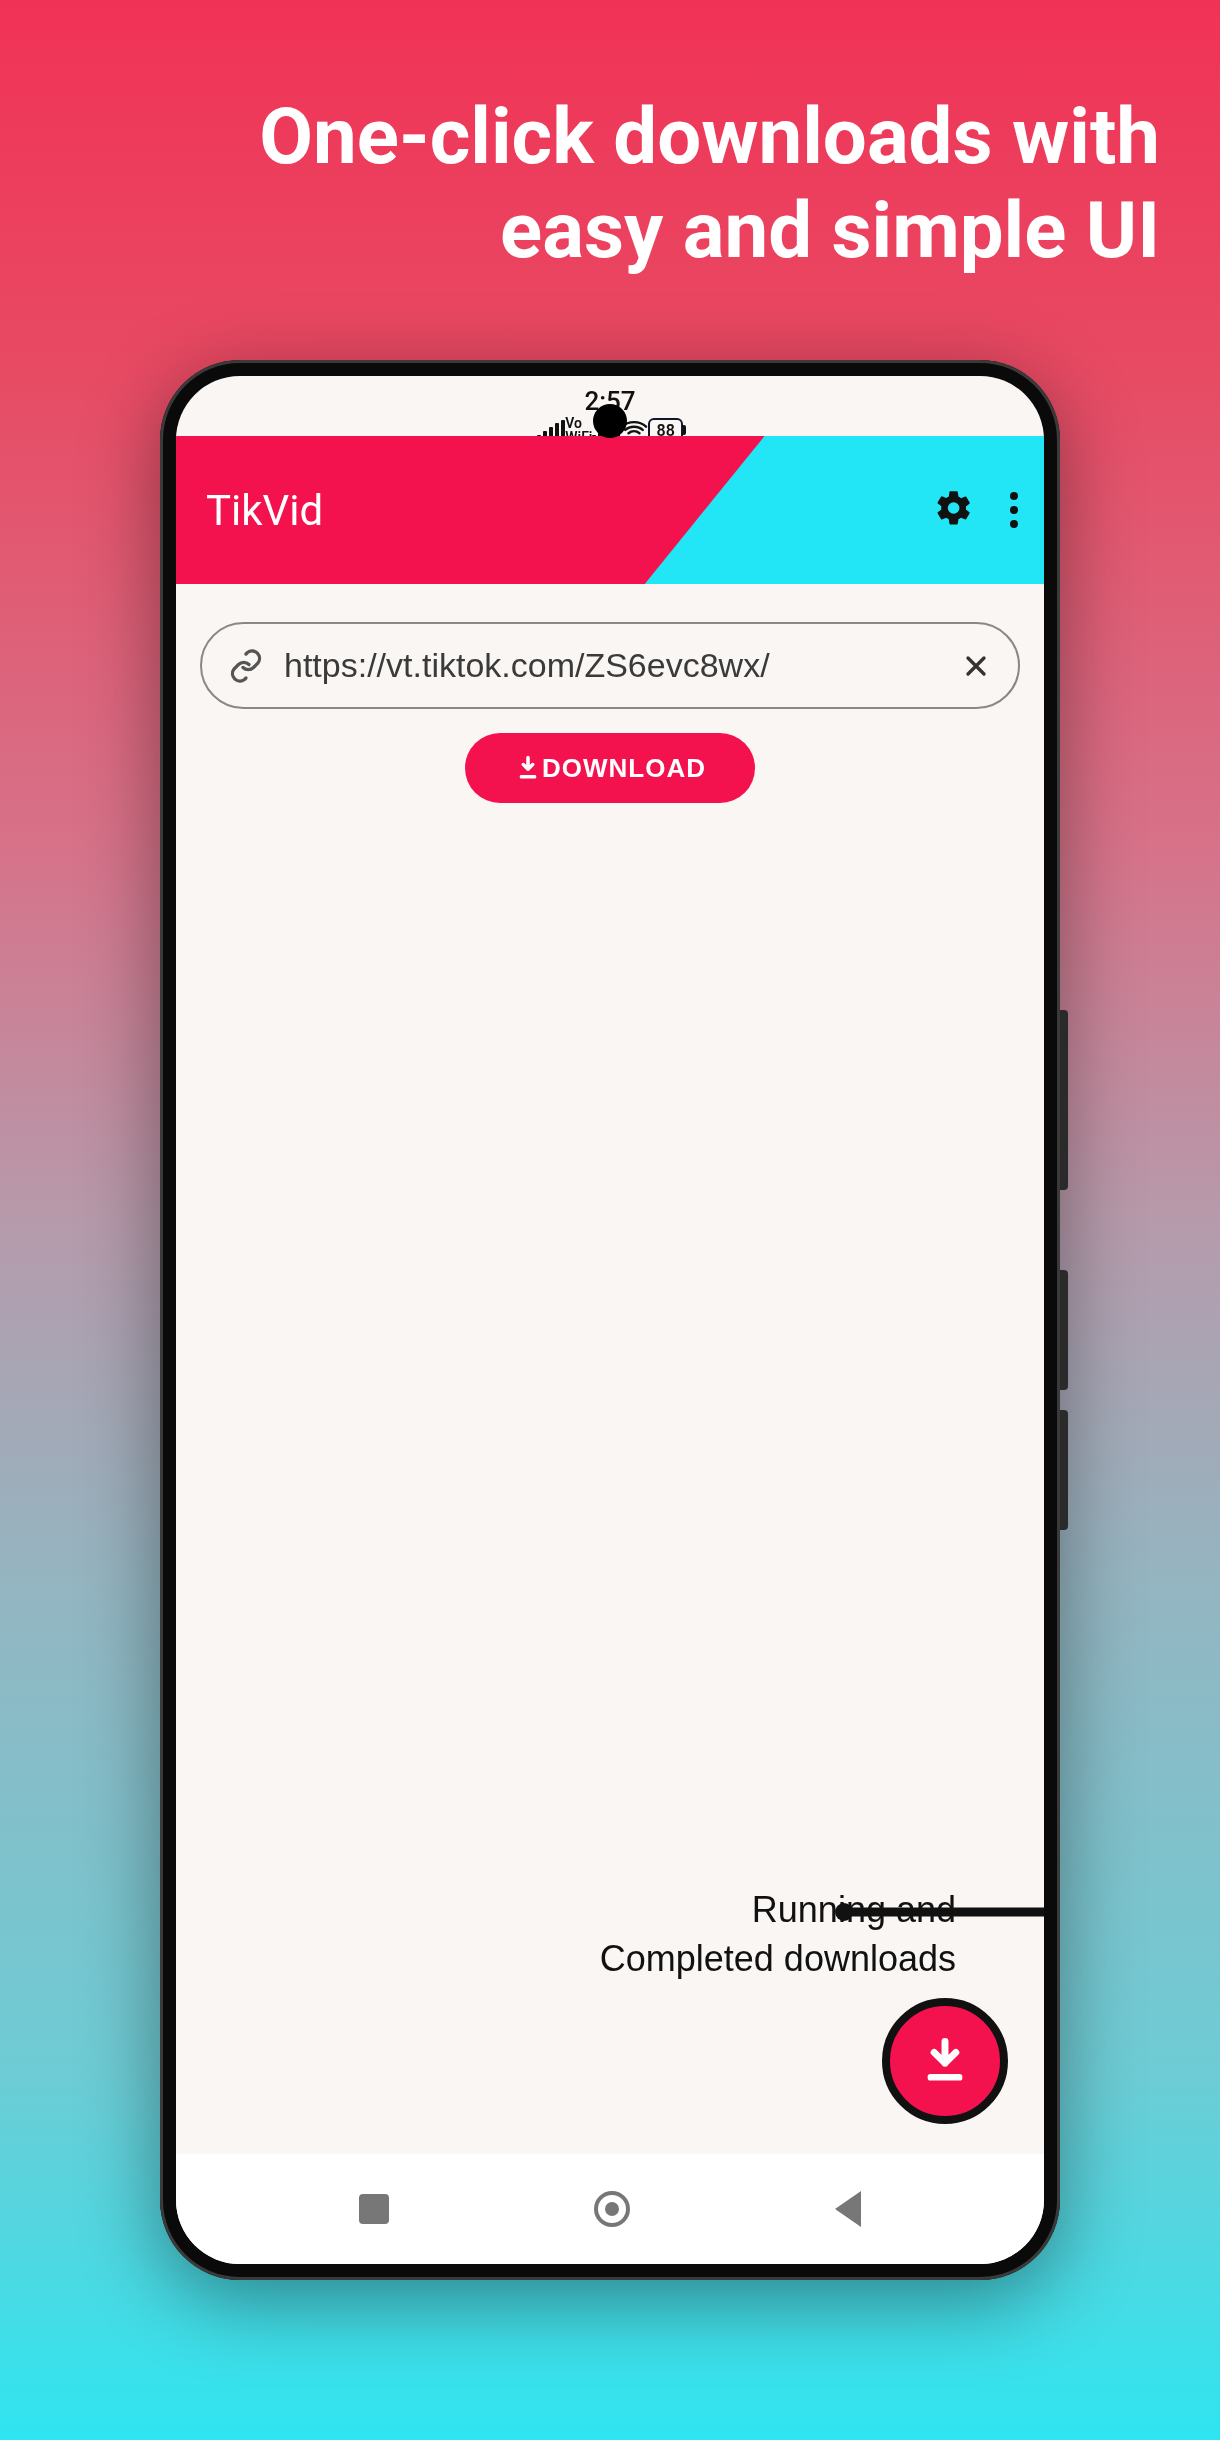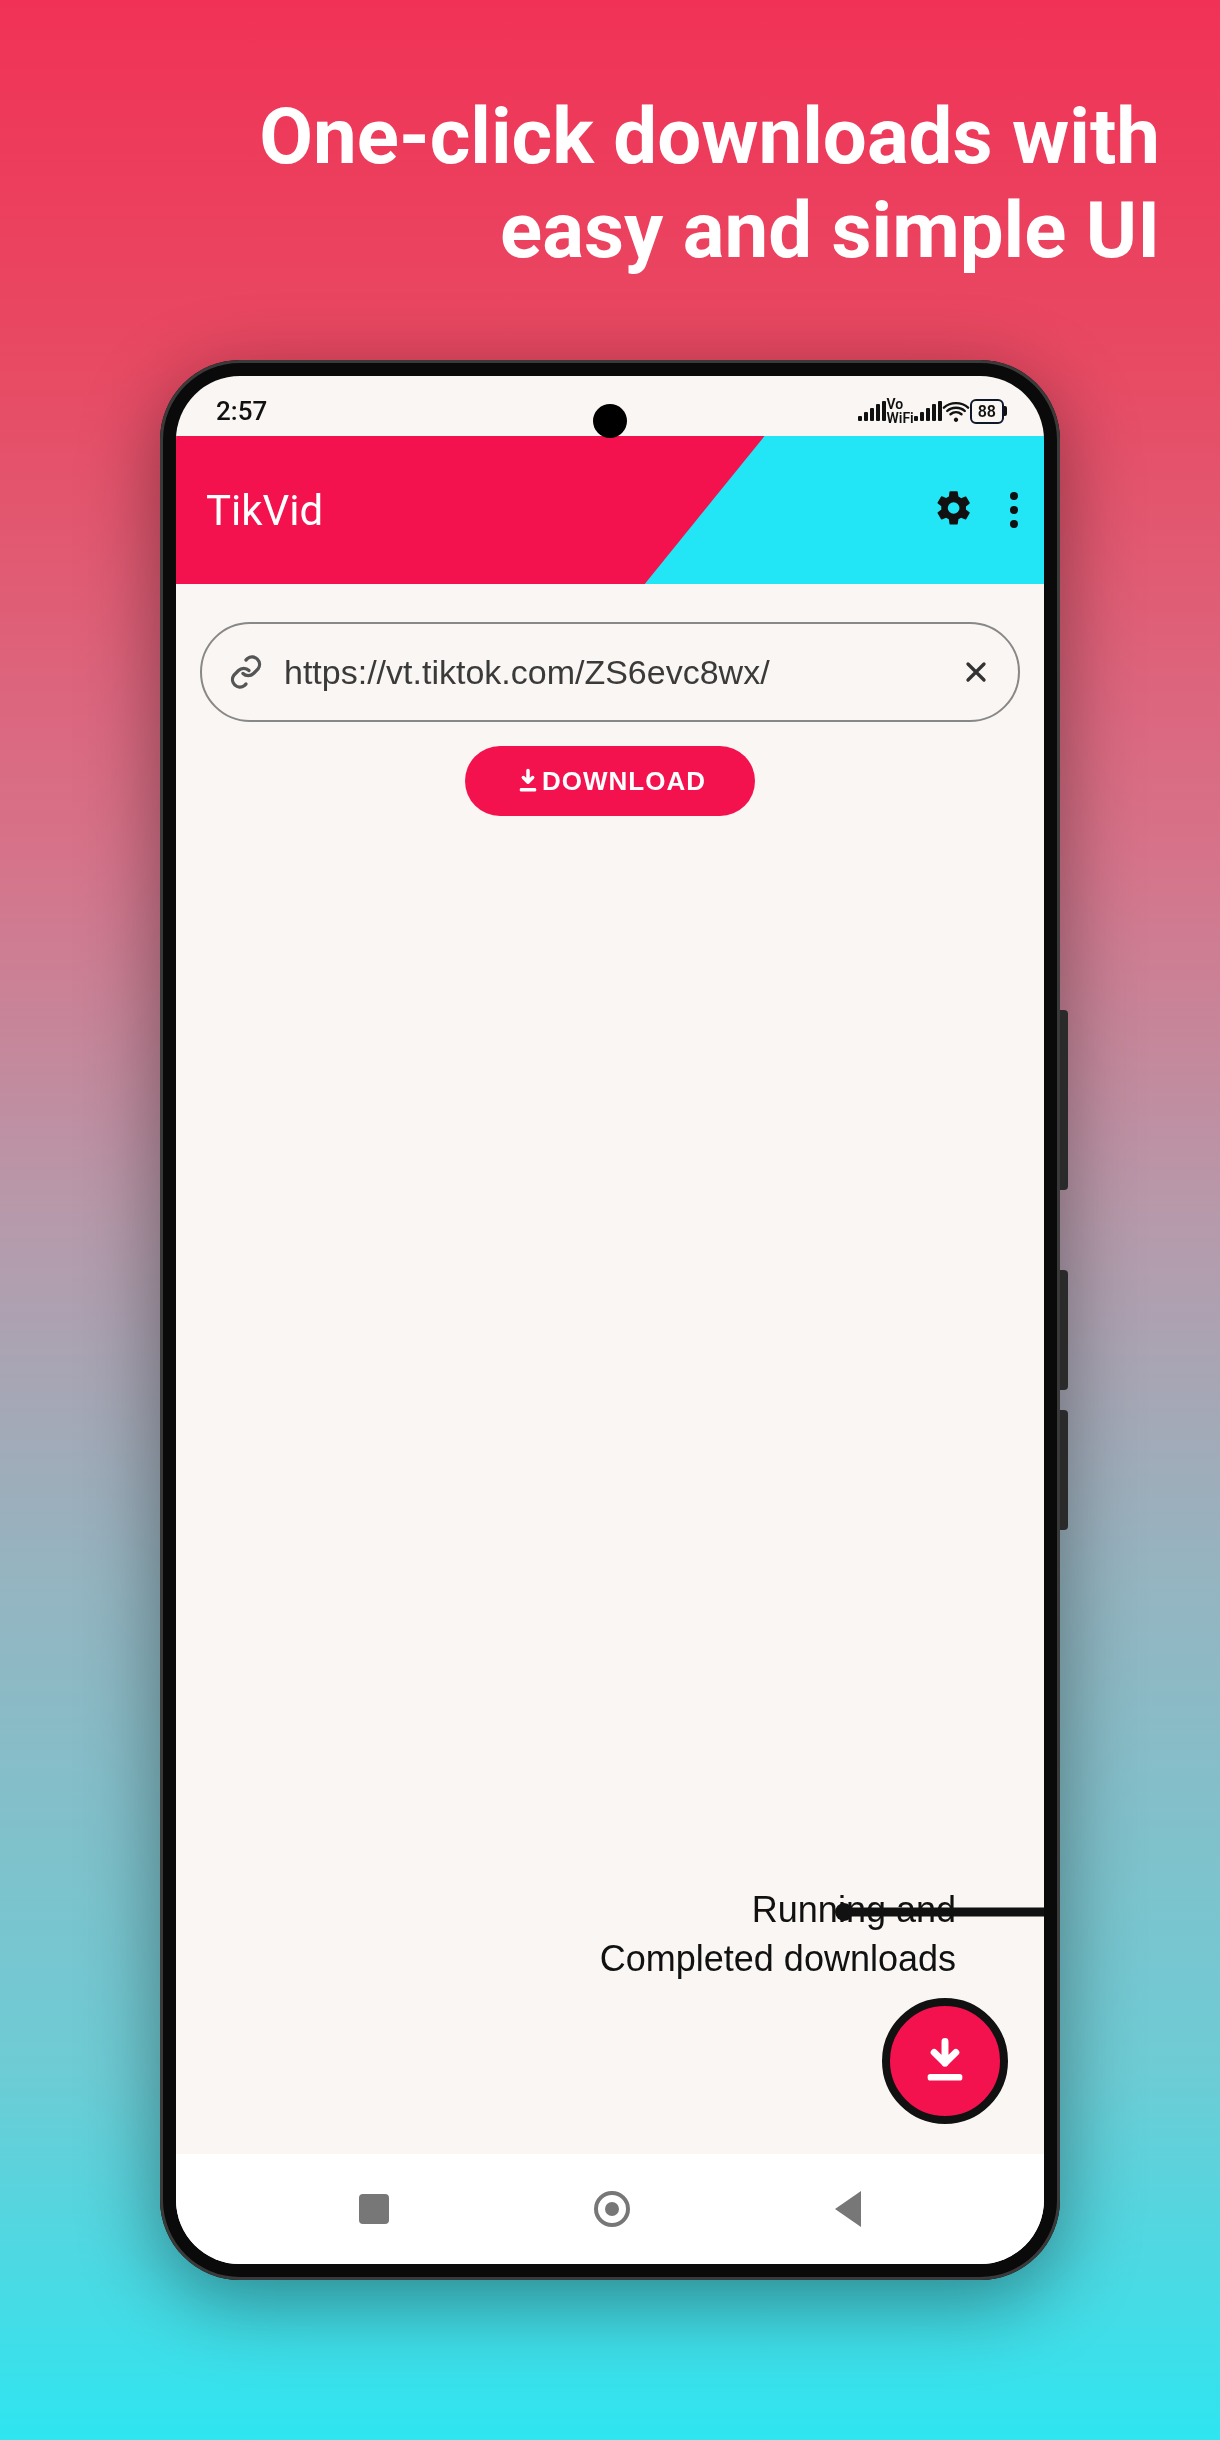--- a/index.html
+++ b/index.html
@@ -56,20 +56,21 @@
   }
   .status-bar {
     height: 60px;
     display: flex;
     justify-content: space-between;
     align-items: center;
     padding: 10px 40px 0;
     font-size: 26px;
     font-weight: 500;
     color: #111;
+    flex-direction: column;
   }
   .status-right {
     display: flex;
     align-items: center;
     font-size: 20px;
   }
   .signal-bars {
     display: inline-flex;
     align-items: flex-end;
     gap: 2px;
@@ -153,21 +154,21 @@
     width:8px;height:8px;background:#111;border-radius:50%;
   }
   .content-area {
     padding: 38px 24px 0;
   }
   .url-field {
     display:flex;
     align-items:center;
     border:2px solid #888;
     border-radius: 60px;
-    height: 100px;
+    height: 87px;
     padding: 0 26px;
     gap: 20px;
     background:#faf6f3;
   }
   .url-text {
     flex:1;
     font-size: 34px;
     color:#3a3a3a;
     border:none;
     background:transparent;

